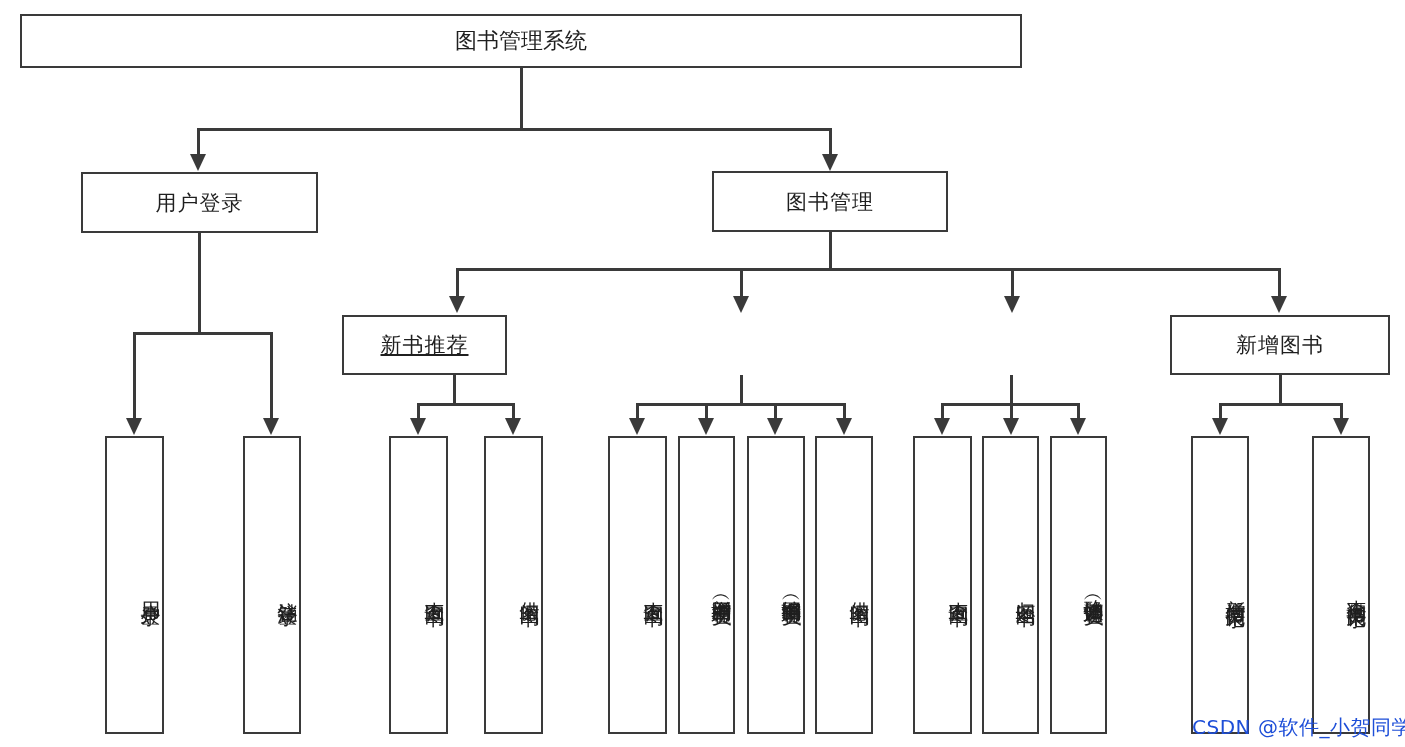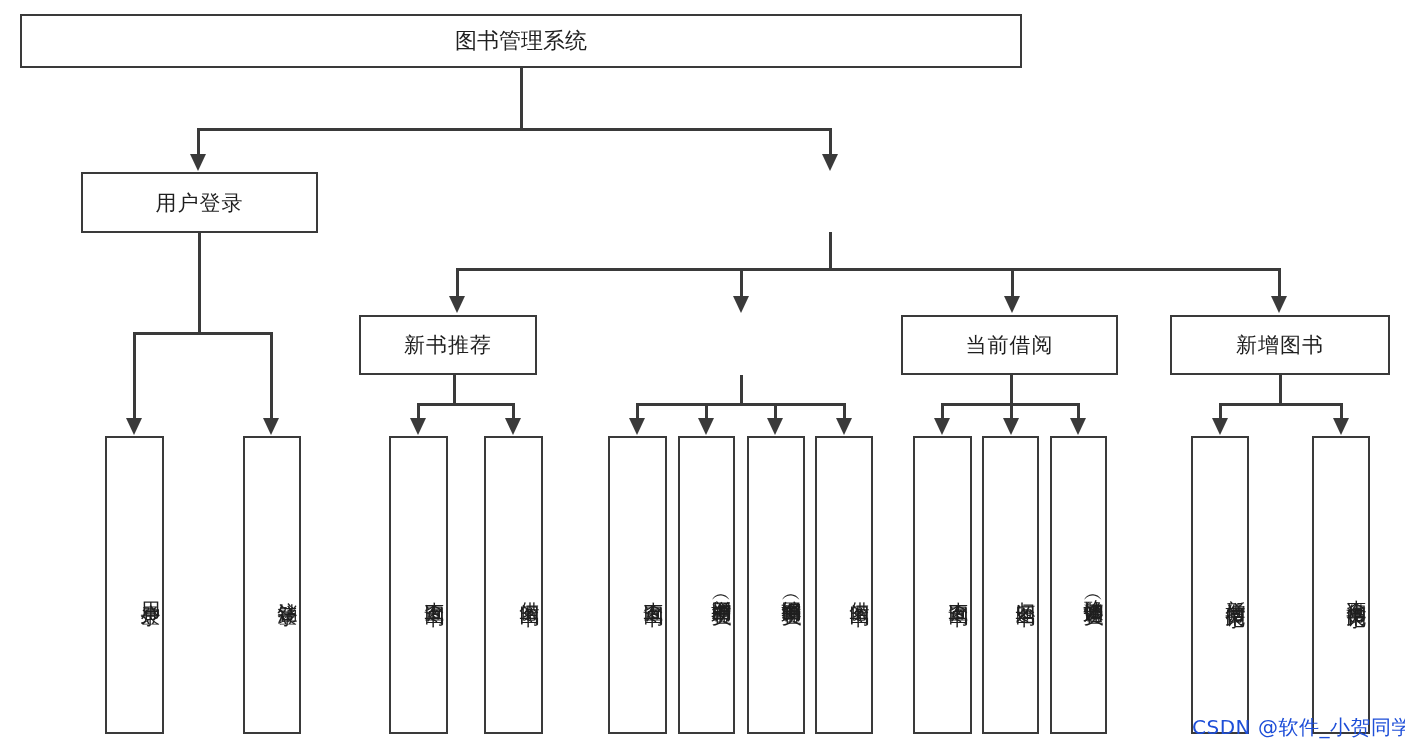--- a/index.html
+++ b/index.html
@@ -82,34 +82,34 @@
   <div class="node root" style="left: 20px; top: 14px; width: 1002px; height: 54px;">图书管理系统</div>
 
   <div class="vline" style="left:520px; top:68px; height:62px;"></div>
   <div class="hline" style="left:197px; top:128px; width:635px;"></div>
   <div class="vline" style="left:197px; top:128px; height:28px;"></div>
   <div class="arrowhead" style="left:190px; top:154px;"></div>
   <div class="vline" style="left:829px; top:128px; height:28px;"></div>
   <div class="arrowhead" style="left:822px; top:154px;"></div>
 
   <div class="node horiz" style="left: 81px; top: 172px; width: 237px; height: 61px;">用户登录</div>
+  <div class="node horiz" style="left: 712px; top: 171px; width: 236px; height: 61px;">图书管理</div>
 
   <div class="vline" style="left:829px; top:232px; height:38px;"></div>
   <div class="hline" style="left:456px; top:268px; width:824px;"></div>
   <div class="vline" style="left:456px; top:268px; height:28px;"></div>
   <div class="arrowhead" style="left:449px; top:296px;"></div>
   <div class="vline" style="left:740px; top:268px; height:28px;"></div>
   <div class="arrowhead" style="left:733px; top:296px;"></div>
   <div class="vline" style="left:1011px; top:268px; height:28px;"></div>
   <div class="arrowhead" style="left:1004px; top:296px;"></div>
   <div class="vline" style="left:1278px; top:268px; height:28px;"></div>
   <div class="arrowhead" style="left:1271px; top:296px;"></div>
 
-  <div class="node horiz" style="left: 359px; top: 315px; width: 178px; height: 60px;">新书推荐</div>
-  <div class="node horiz" style="left: 901px; top: 315px; width: 217px; height: 60px;">当前借阅</div>
+  <div class="node horiz" style="left: 342px; top: 315px; width: 165px; height: 60px; text-decoration: underline;">新书推荐</div>
   <div class="node horiz" style="left: 1170px; top: 315px; width: 220px; height: 60px;">新增图书</div>
 
   <div class="vline" style="left:198px; top:233px; height:101px;"></div>
   <div class="hline" style="left:133px; top:332px; width:138px;"></div>
   <div class="vline" style="left:133px; top:332px; height:87px;"></div>
   <div class="arrowhead" style="left:126px; top:418px;"></div>
   <div class="vline" style="left:270px; top:332px; height:87px;"></div>
   <div class="arrowhead" style="left:263px; top:418px;"></div>
 
   <div class="vline" style="left:453px; top:375px; height:30px;"></div>

